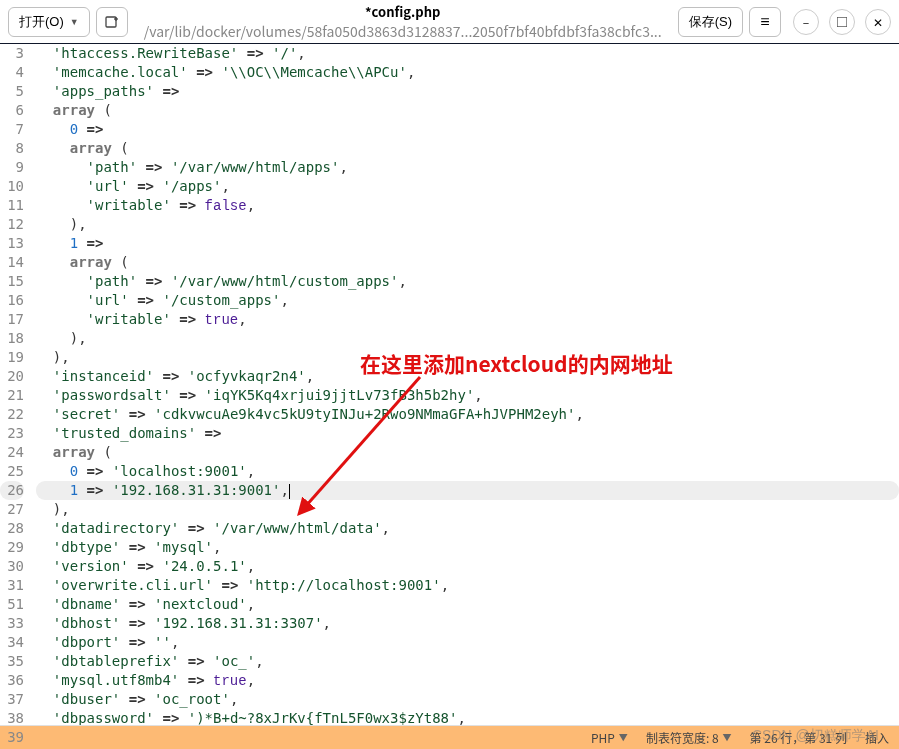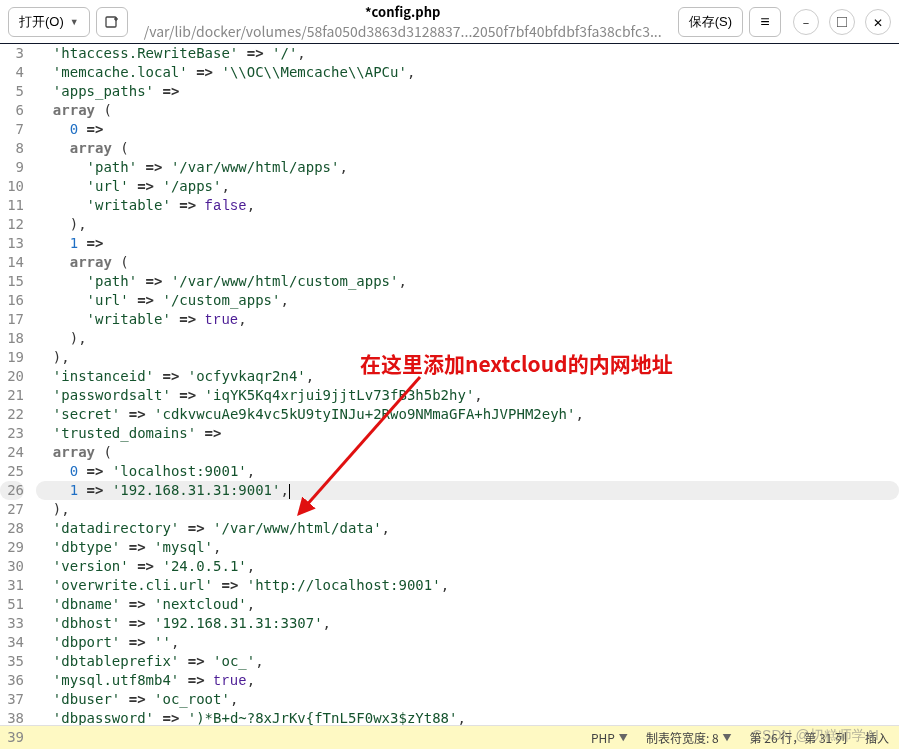--- a/index.html
+++ b/index.html
@@ -100,21 +100,21 @@
   font-weight: bold;
   pointer-events: none;
   font-family: "Noto Sans CJK SC", sans-serif;
 }
 .arrow {
   position: absolute;
   pointer-events: none;
 }
 .statusbar {
   height: 24px;
-  background: #fef9c3;
+  background: #fdba74;
   border-top: 1px solid #e0e0e0;
   display: flex;
   align-items: center;
   font-size: 12px;
   color: #444;
   padding: 4px 10px;
   gap: 18px;
   justify-content: flex-end;
 }
 .statusbar .spacer { flex: 1; }

